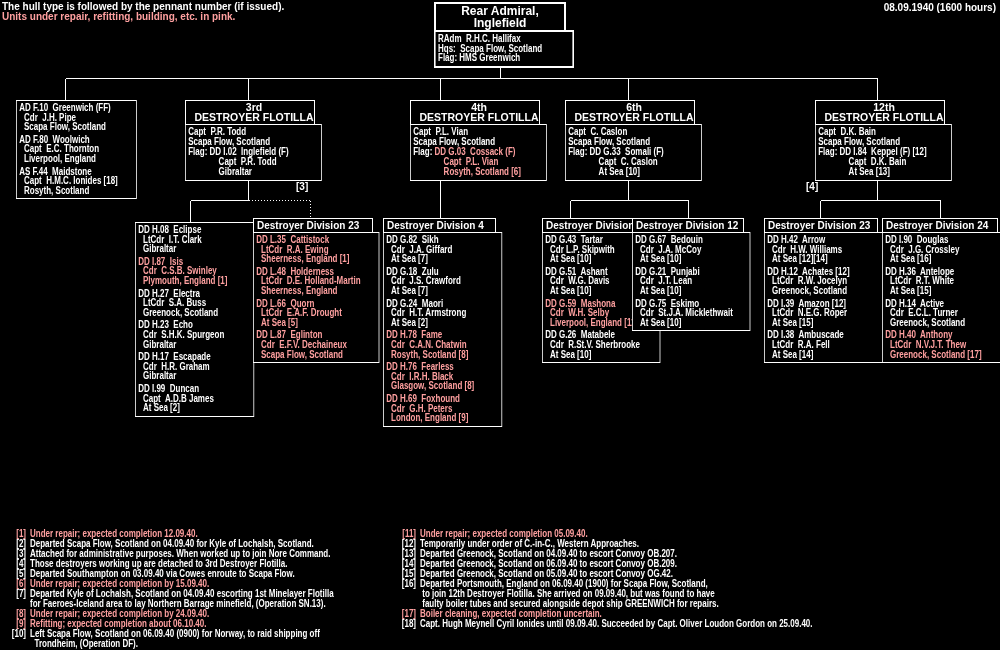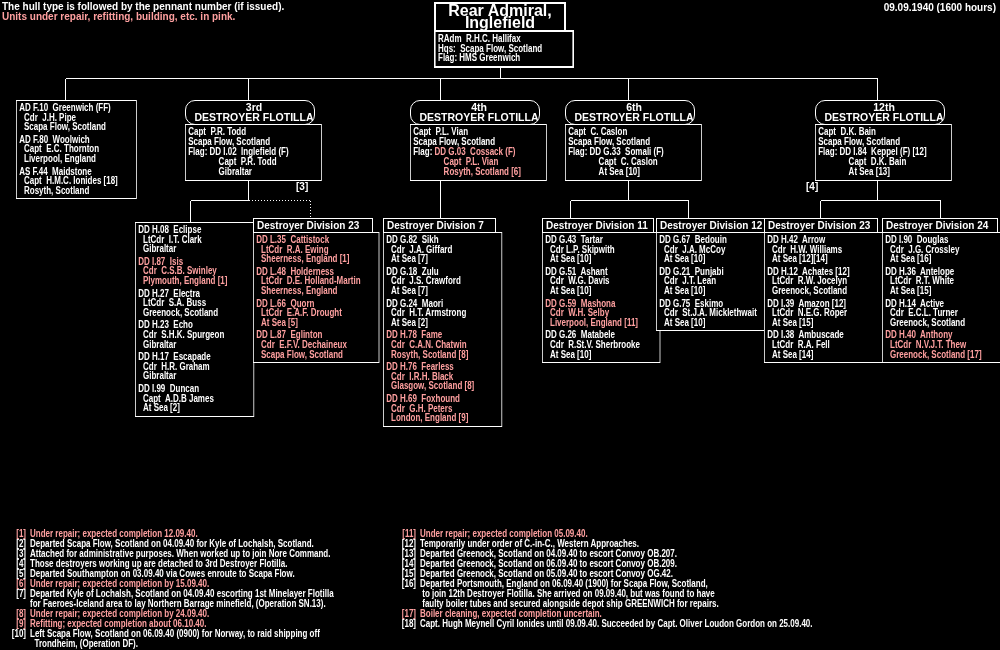--- a/index.html
+++ b/index.html
@@ -7,22 +7,22 @@
        font-family:"Liberation Sans",sans-serif;font-weight:bold;color:#fff;}
   #stage{position:absolute;inset:0;}
   svg.connectors{position:absolute;left:0;top:0;z-index:0;}
   .abs{position:absolute;}
   .legend{top:2px;left:2px;font-size:10px;line-height:10px;z-index:2;}
   .legend div{white-space:pre;}
   .date{top:2px;right:4px;font-size:10px;z-index:2;}
   .org-box{z-index:1;}
   .compart{border:1px solid #fff;background:#000;}
   .root .compart{border-width:2px;}
-  .box-title{font-size:16px;line-height:12px;text-align:center;padding:1px 0;}
-  .box-title.small{font-size:10.5px;line-height:10px;padding:1px 0 2px 8px;border-radius:10px;}
+  .box-title{font-size:12px;line-height:12px;text-align:center;padding:1px 0;}
+  .box-title.small{font-size:10.5px;line-height:10px;padding:1px 0 2px 8px;}
   .box-hdr{border:1px solid #fff;background:#000;font-size:10px;line-height:11px;padding:1px 3px;}
   .box-body{padding:2px 3px 3px 3px;font-size:10px;line-height:9.6px;}
   .squeeze{transform:scaleX(0.8);transform-origin:0 0;width:125%;}
   .t{white-space:pre;display:block;}
   .grp{margin-bottom:3px;}
   .grp:last-child{margin-bottom:0;}
   .grp .ind{padding-left:6px;}
   .flot-ind{padding-left:38px;}
   .branch-label{font-size:10px;z-index:2;}
   .fncol{font-size:10px;line-height:10px;z-index:2;transform:scaleX(0.8);transform-origin:0 0;}
@@ -47,21 +47,21 @@
     <path stroke-dasharray="1,2" d="M248.5,200.5 H310.5 M310.5,200.5 V222"></path>
     <path d="M440.5,165 V222"></path>
     <path d="M628.5,165 V200.5 M570.5,200.5 H688.5 M570.5,200.5 V222 M688.5,200.5 V222"></path>
     <path d="M877.5,165 V200.5 M820.5,200.5 H940.5 M820.5,200.5 V222 M940.5,200.5 V222"></path>
   </svg>
 
   <div class="abs legend">
       <div style="color: rgb(255, 255, 255);">The hull type is followed by the pennant number (if issued).</div>
       <div style="color: rgb(255, 160, 160);">Units under repair, refitting, building, etc. in pink.</div>
     </div>
-  <div class="abs date">09.09.1940 (1600 hours)</div>
+  <div class="abs date">08.09.1940 (1600 hours)</div>
 
   <div class="abs org-box root" style="left:434px;top:2px;width:132px;">
     <div class="compart box-title">
         <div>Rear Admiral,</div>
         <div>Inglefield</div>
       </div>
     <div class="compart box-body squeeze" style="margin-top:-2px;">
         <div class="t">RAdm  R.H.C. Hallifax</div>
         <div class="t">Hqs:  Scapa Flow, Scotland</div>
         <div class="t">Flag: HMS Greenwich</div>
@@ -197,21 +197,21 @@
           <div class="t ind">At Sea [5]</div>
         </div>
         <div class="grp" style="color: rgb(255, 160, 160);">
           <div class="t">DD L.87  Eglinton</div>
           <div class="t ind">Cdr  E.F.V. Dechaineux</div>
           <div class="t ind">Scapa Flow, Scotland</div>
         </div>
       </div>
     </div>
   <div class="abs org-box" style="left:383px;top:218px;width:113px;">
-      <div class="box-hdr">Destroyer Division 7</div>
+      <div class="box-hdr">Destroyer Division 4</div>
       <div class="compart box-body squeeze" style="margin-top: -1px;">
         <div class="grp">
           <div class="t">DD G.82  Sikh</div>
           <div class="t ind">Cdr  J.A. Giffard</div>
           <div class="t ind">At Sea [7]</div>
         </div>
         <div class="grp">
           <div class="t">DD G.18  Zulu</div>
           <div class="t ind">Cdr  J.S. Crawford</div>
           <div class="t ind">At Sea [7]</div>
@@ -256,21 +256,21 @@
           <div class="t ind">Cdr  W.H. Selby</div>
           <div class="t ind">Liverpool, England [11]</div>
         </div>
         <div class="grp">
           <div class="t">DD G.26  Matabele</div>
           <div class="t ind">Cdr  R.St.V. Sherbrooke</div>
           <div class="t ind">At Sea [10]</div>
         </div>
       </div>
     </div>
-  <div class="abs org-box" style="left:656px;top:218px;width:112px;">
+  <div class="abs org-box" style="left:632px;top:218px;width:112px;">
       <div class="box-hdr">Destroyer Division 12</div>
       <div class="compart box-body squeeze" style="margin-top: -1px;">
         <div class="grp">
           <div class="t">DD G.67  Bedouin</div>
           <div class="t ind">Cdr  J.A. McCoy</div>
           <div class="t ind">At Sea [10]</div>
         </div>
         <div class="grp">
           <div class="t">DD G.21  Punjabi</div>
           <div class="t ind">Cdr  J.T. Lean</div>

